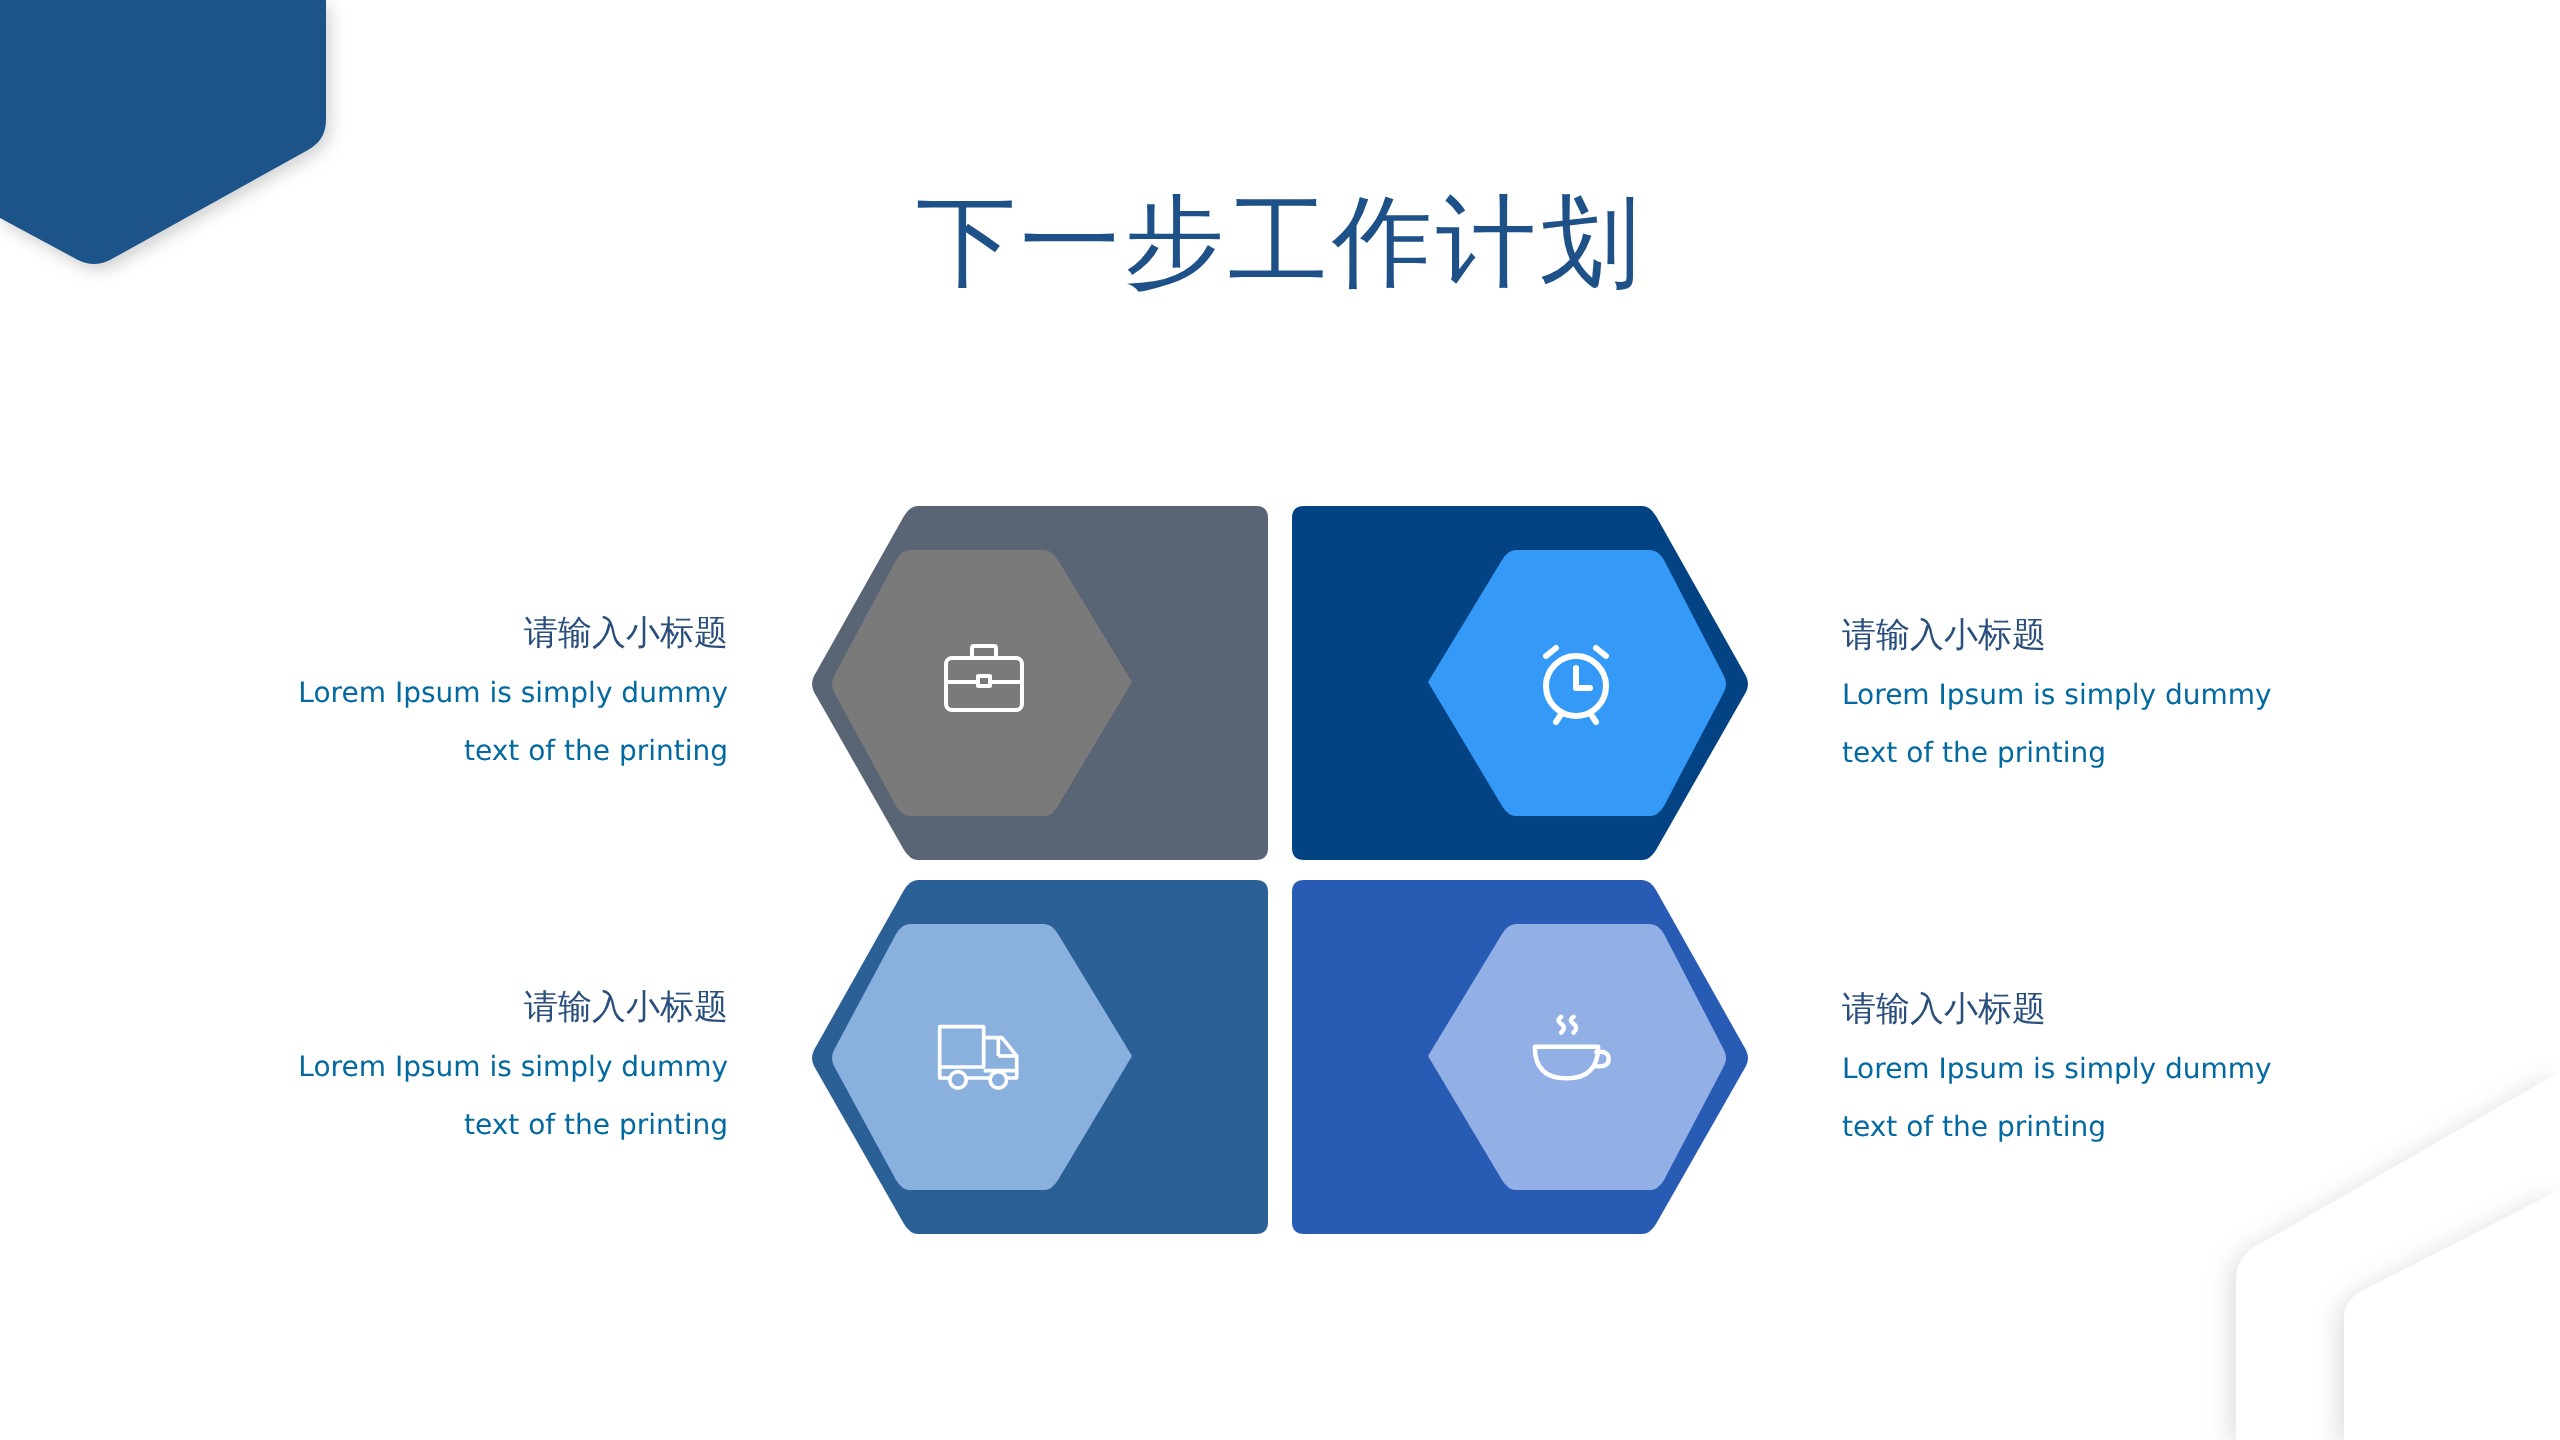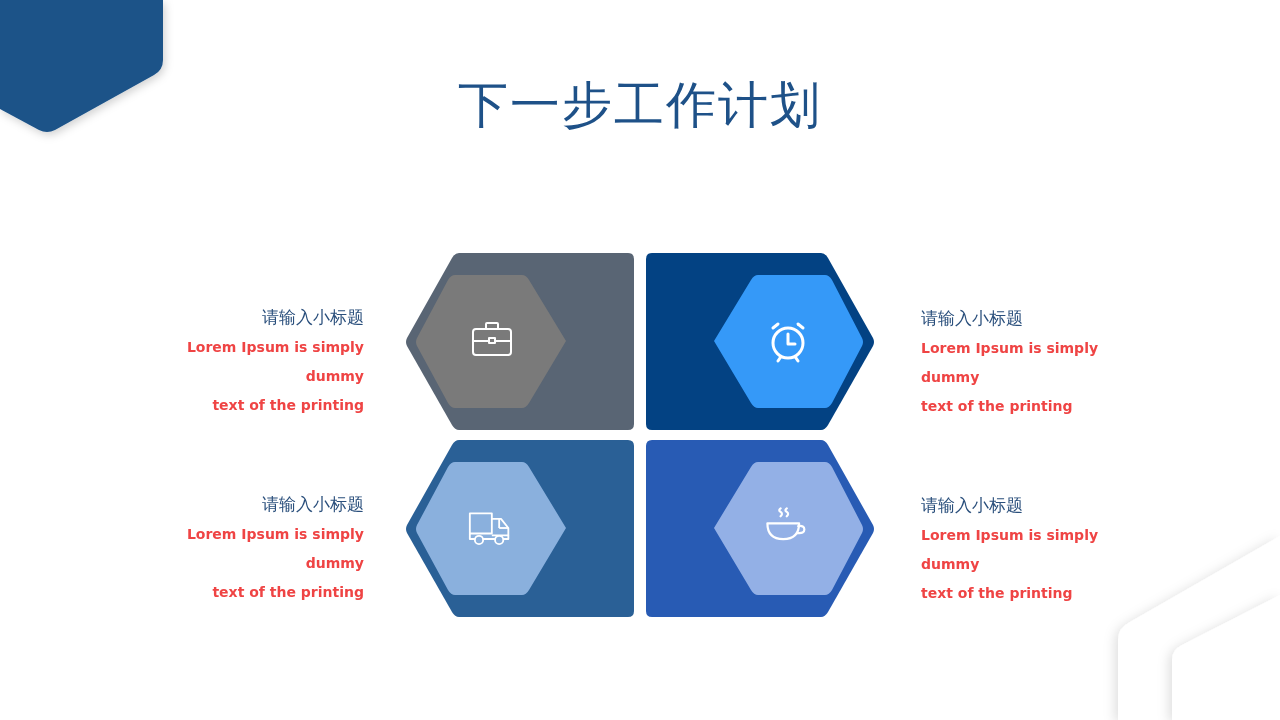--- a/index.html
+++ b/index.html
@@ -3,37 +3,37 @@
 <meta charset="utf-8">
 <style>
   html, body { margin: 0; padding: 0; }
   body {
     width: 1280px; height: 720px; position: relative; overflow: hidden;
     background: #ffffff;
     font-family: "Liberation Sans", "DejaVu Sans", sans-serif;
   }
   .deco { position: absolute; }
   .title {
-    position: absolute; left: 0; width: 1280px; top: 72px;
+    position: absolute; left: 0; width: 1280px; top: 88px;
     text-align: center; font-size: 50px; letter-spacing: 2px;
     font-family: "DejaVu Sans", sans-serif;
   }
   .card { position: absolute; width: 230px; height: 178px; }
   .card svg { position: absolute; left: 0; top: 0; }
   .icon { position: absolute; width: 44px; height: 44px; }
   .textblock { position: absolute; width: 240px; }
   .textblock.left { text-align: right; }
   .textblock.right { text-align: left; }
   .subtitle {
     font-family: "DejaVu Serif", "Liberation Serif", serif;
     font-weight: normal; font-size: 17px; line-height: 24px; margin-bottom: 4px;
   }
   .body-line {
-    font-size: 14px; line-height: 29px; color: #ef4444;
-    font-family: "DejaVu Sans", sans-serif; font-weight: 700;
+    font-size: 14px; line-height: 29px; color: #0369a1;
+    font-family: "DejaVu Sans", sans-serif; font-weight: 400;
   }
 </style>
 </head>
 <body>
 
 <svg class="deco" style="left:0;top:0;" width="180" height="145" viewBox="0 0 180 145">
   <defs>
     <filter id="sh1" x="-20%" y="-20%" width="140%" height="140%">
       <feDropShadow dx="2" dy="3" stdDeviation="4" flood-color="#000" flood-opacity="0.18"></feDropShadow>
     </filter>

